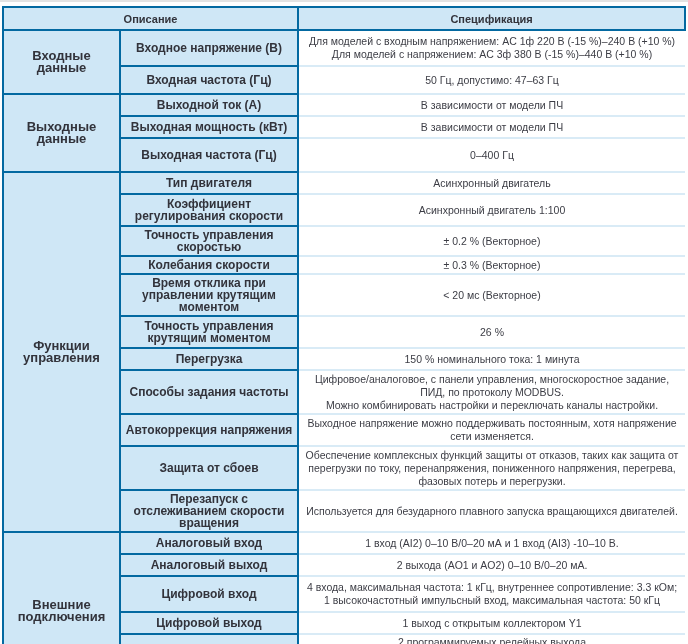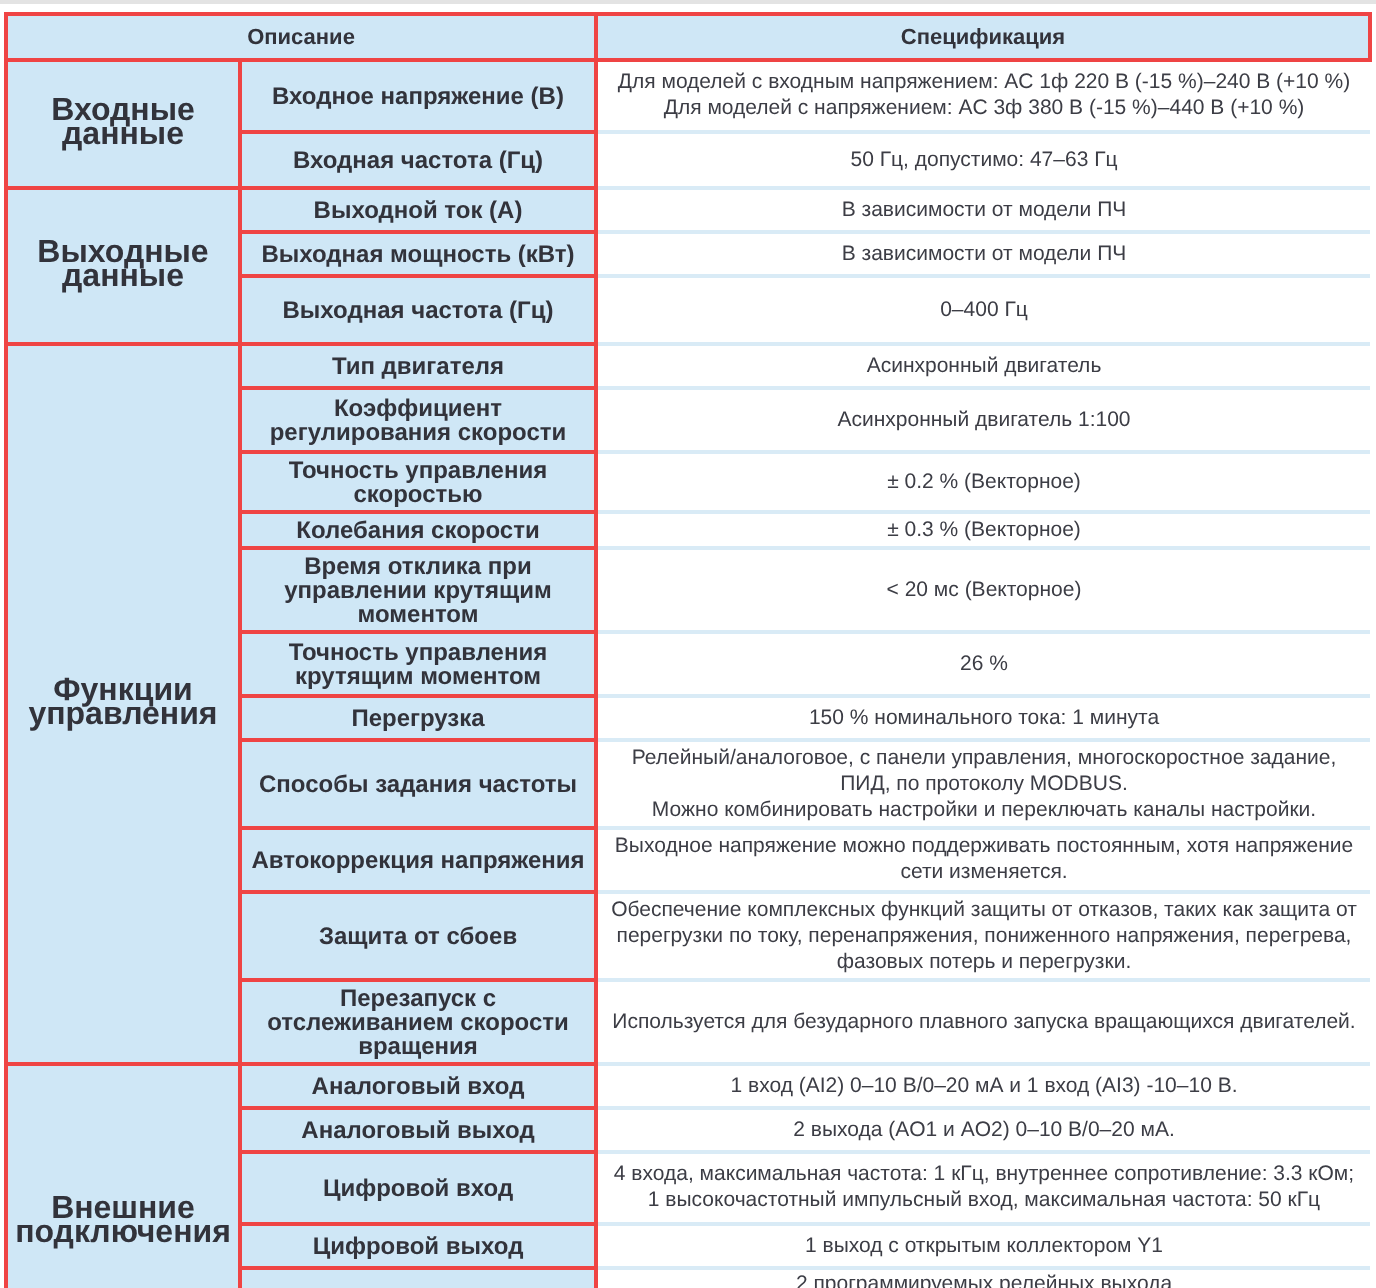--- a/index.html
+++ b/index.html
@@ -10,28 +10,28 @@
   .topline{height:2px;background:#e3e3e3;margin-bottom:4px;}
   table.spec-table{
     border-collapse:collapse;table-layout:fixed;
     width:684px;margin:0 2px;
   }
   col.c-cat{width:117px;}
   col.c-lbl{width:178px;}
   th,td{vertical-align:middle;text-align:center;overflow:hidden;}
   .blue{
     background:#cfe7f6;
-    border:2px solid #ef4444;
+    border:2px solid #0369a1;
   }
   th.blue{
     font-size:11px;font-weight:bold;color:#32333b;
     padding:2px 3px;
   }
   td.cat{
-    font-size:16px;font-weight:bold;color:#32333b;
+    font-size:13px;font-weight:bold;color:#32333b;
     line-height:12px;padding:2px 3px;margin-top:24px;
   }
   td.lbl{
     font-size:12px;font-weight:bold;color:#32333b;
     line-height:12px;padding:2px 3px;margin-top:18px;
   }
   td.spec{
     background:#ffffff;
     border-bottom:2px solid #d9ebf6;
     font-size:10.5px;color:#3c3d45;
@@ -107,21 +107,21 @@
     <tr style="height:32px">
       <td class="blue lbl">Точность управления крутящим моментом</td>
       <td class="spec">26 %</td>
     </tr>
     <tr style="height:22px">
       <td class="blue lbl">Перегрузка</td>
       <td class="spec">150 % номинального тока: 1 минута</td>
     </tr>
     <tr style="height:44px">
       <td class="blue lbl">Способы задания частоты</td>
-      <td class="spec">Релейный/аналоговое, с панели управления, многоскоростное задание,
+      <td class="spec">Цифровое/аналоговое, с панели управления, многоскоростное задание,
 ПИД, по протоколу MODBUS.
 Можно комбинировать настройки и переключать каналы настройки.</td>
     </tr>
     <tr style="height:32px">
       <td class="blue lbl">Автокоррекция напряжения</td>
       <td class="spec">Выходное напряжение можно поддерживать постоянным, хотя напряжение
 сети изменяется.</td>
     </tr>
     <tr style="height:44px">
       <td class="blue lbl">Защита от сбоев</td>

